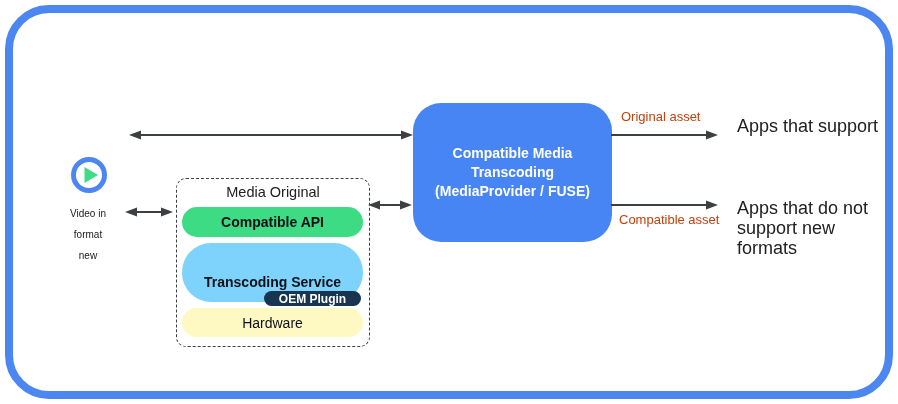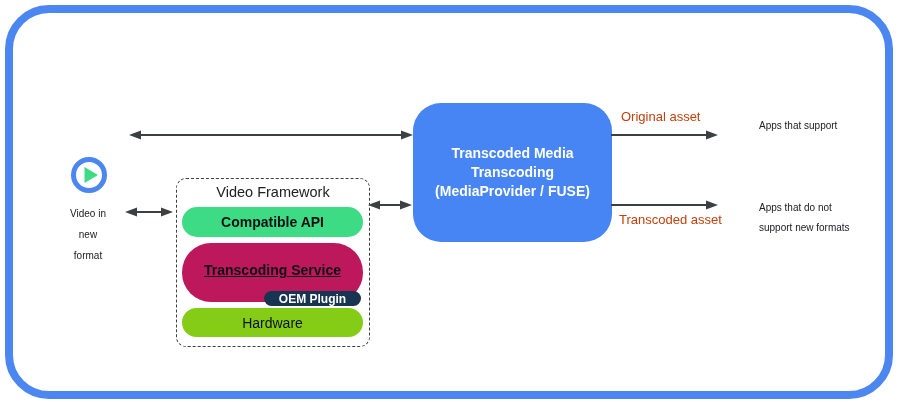--- a/index.html
+++ b/index.html
@@ -38,65 +38,65 @@
   .framework-title {
     position: absolute; left: 0; top: 5px; width: 100%;
     text-align: center; font-size: 14.5px;
   }
   .pill {
     position: absolute; left: 5px; width: 181px;
     display: flex; align-items: center; justify-content: center;
     font-size: 14px; font-weight: 700; color: #0d1117;
   }
   .pill-api { top: 28px; height: 30px; border-radius: 15px; background: #3ddc84; }
-  .pill-service { top: 64px; height: 59px; border-radius: 29px; background: #be185d; align-items: flex-start; text-decoration: underline; }
+  .pill-service { top: 64px; height: 59px; border-radius: 29px; background: #7dd3fc; align-items: center; }
   .pill-service .service-text { margin-top: 19px; }
   .pill-plugin {
     position: absolute; right: 2px; bottom: -4px;
     width: 97px; height: 15px; border-radius: 11px;
     background: #173450; color: #ffffff;
     display: flex; align-items: center; justify-content: center;
     font-size: 12px; font-weight: 700;
   }
-  .pill-hardware { top: 129px; height: 29px; border-radius: 15px; background: #84cc16; font-weight: 400; }
+  .pill-hardware { top: 129px; height: 29px; border-radius: 15px; background: #fef9c3; font-weight: 400; }
 
   
   .blue-box {
     position: absolute; left: 413px; top: 103px;
     width: 199px; height: 139px;
     background: #4785f4; border-radius: 28px;
     color: #ffffff; font-weight: 700; font-size: 14px; line-height: 19px;
     display: flex; flex-direction: column; align-items: center; justify-content: center;
     text-align: center;
   }
 
   
   .asset-label { position: absolute; font-size: 13px; color: #c2410c; white-space: nowrap; }
   .asset-original { left: 621px; top: 109px; }
   .asset-transcoded { left: 619px; top: 212px; }
-  .apps-label { position: absolute; left: 759px; font-size: 10px; line-height: 20px; }
+  .apps-label { position: absolute; left: 737px; font-size: 18px; line-height: 20px; }
   .apps-support { top: 116px; }
   .apps-no-support { top: 186px; margin-top: 12px; }
 </style>
 </head>
 <body>
 
 <div class="canvas">
 
   <div class="outer-border"></div>
 
   <svg class="play-icon" width="38" height="38">
     <circle cx="19" cy="19" r="15.5" fill="#ffffff" stroke="#4c86f0" stroke-width="5"></circle>
     <polygon points="14.5,11 28,19 14.5,27" fill="#3ddc84"></polygon>
   </svg>
 
   <div class="source-label">
     <div>Video in</div>
+    <div>format</div>
     <div>new</div>
-    <div>format</div>
   </div>
 
   <svg class="arrow" style="left:124px; top:204px;" width="50" height="16">
     <line x1="11" y1="8" x2="39" y2="8" stroke="#3c4043" stroke-width="2"></line>
     <polygon points="1,8 13,3.5 13,12.5" fill="#3c4043"></polygon>
     <polygon points="49,8 37,3.5 37,12.5" fill="#3c4043"></polygon>
   </svg>
 
   <svg class="arrow" style="left:128px; top:127px;" width="286" height="16">
     <line x1="12" y1="8" x2="274" y2="8" stroke="#3c4043" stroke-width="2"></line>
@@ -104,52 +104,52 @@
     <polygon points="285,8 273,3.5 273,12.5" fill="#3c4043"></polygon>
   </svg>
 
   <svg class="arrow" style="left:367px; top:197px;" width="46" height="16">
     <line x1="11" y1="8" x2="35" y2="8" stroke="#3c4043" stroke-width="2"></line>
     <polygon points="1,8 13,3.5 13,12.5" fill="#3c4043"></polygon>
     <polygon points="45,8 33,3.5 33,12.5" fill="#3c4043"></polygon>
   </svg>
 
   <div class="framework-box">
-    <div class="framework-title">Video Framework</div>
+    <div class="framework-title">Media Original</div>
     <div class="pill pill-api">
       <span>Compatible API</span>
     </div>
     <div class="pill pill-service">
       <span class="service-text">Transcoding Service</span>
       <div class="pill-plugin">
         <span>OEM Plugin</span>
       </div>
     </div>
     <div class="pill pill-hardware">
       <span>Hardware</span>
     </div>
   </div>
 
   <div class="blue-box">
-    <div>Transcoded Media</div>
+    <div>Compatible Media</div>
     <div>Transcoding</div>
     <div>(MediaProvider / FUSE)</div>
   </div>
 
   <div class="asset-label asset-original">Original asset</div>
   <svg class="arrow" style="left:611px; top:127px;" width="108" height="16">
     <line x1="0" y1="8" x2="96" y2="8" stroke="#3c4043" stroke-width="2"></line>
     <polygon points="107,8 95,3.5 95,12.5" fill="#3c4043"></polygon>
   </svg>
 
   <svg class="arrow" style="left:611px; top:197px;" width="108" height="16">
     <line x1="0" y1="8" x2="96" y2="8" stroke="#3c4043" stroke-width="2"></line>
     <polygon points="107,8 95,3.5 95,12.5" fill="#3c4043"></polygon>
   </svg>
-  <div class="asset-label asset-transcoded">Transcoded asset</div>
+  <div class="asset-label asset-transcoded">Compatible asset</div>
 
   <div class="apps-label apps-support">
     <div>Apps that support</div>
   </div>
   <div class="apps-label apps-no-support">
     <div>Apps that do not</div>
     <div>support new formats</div>
   </div>
 
 </div>

